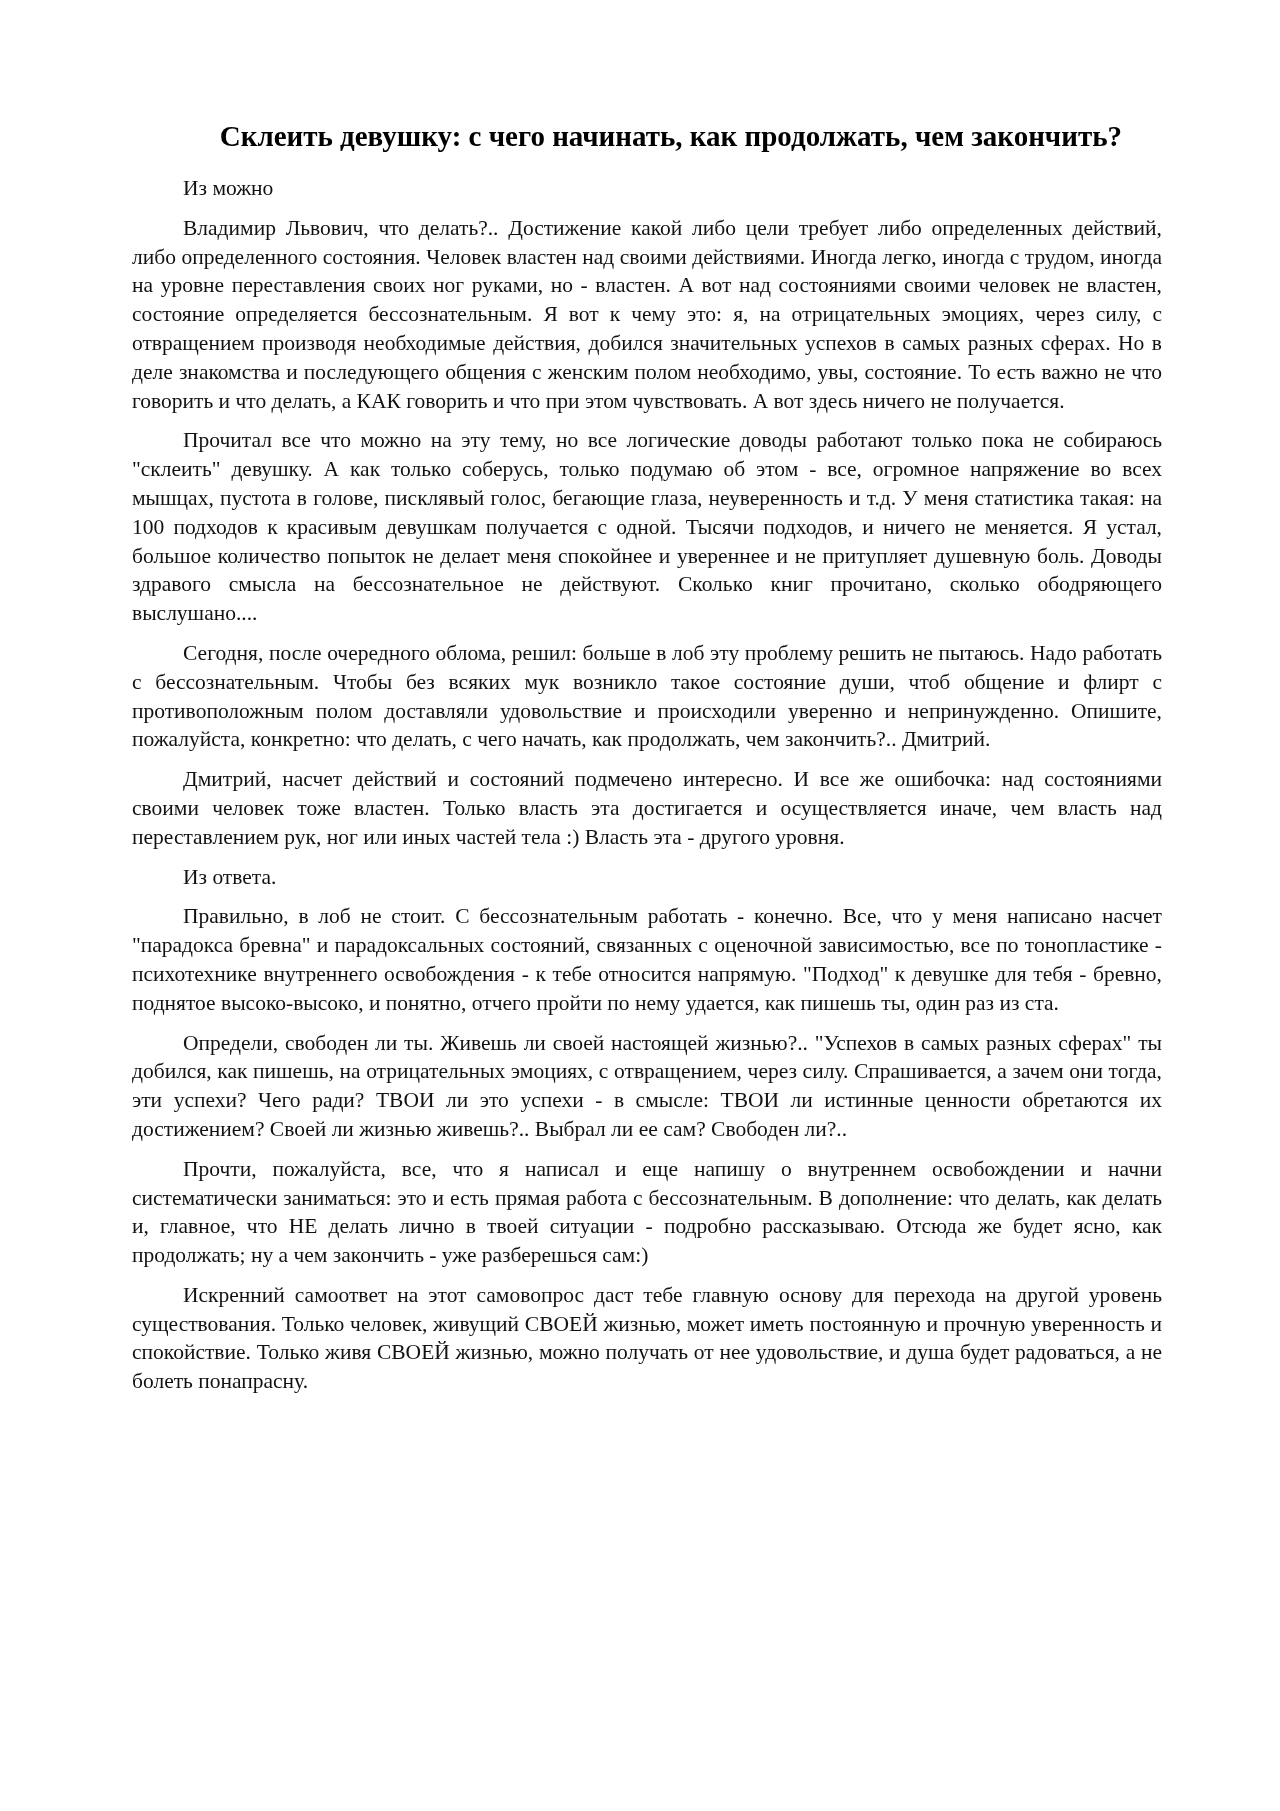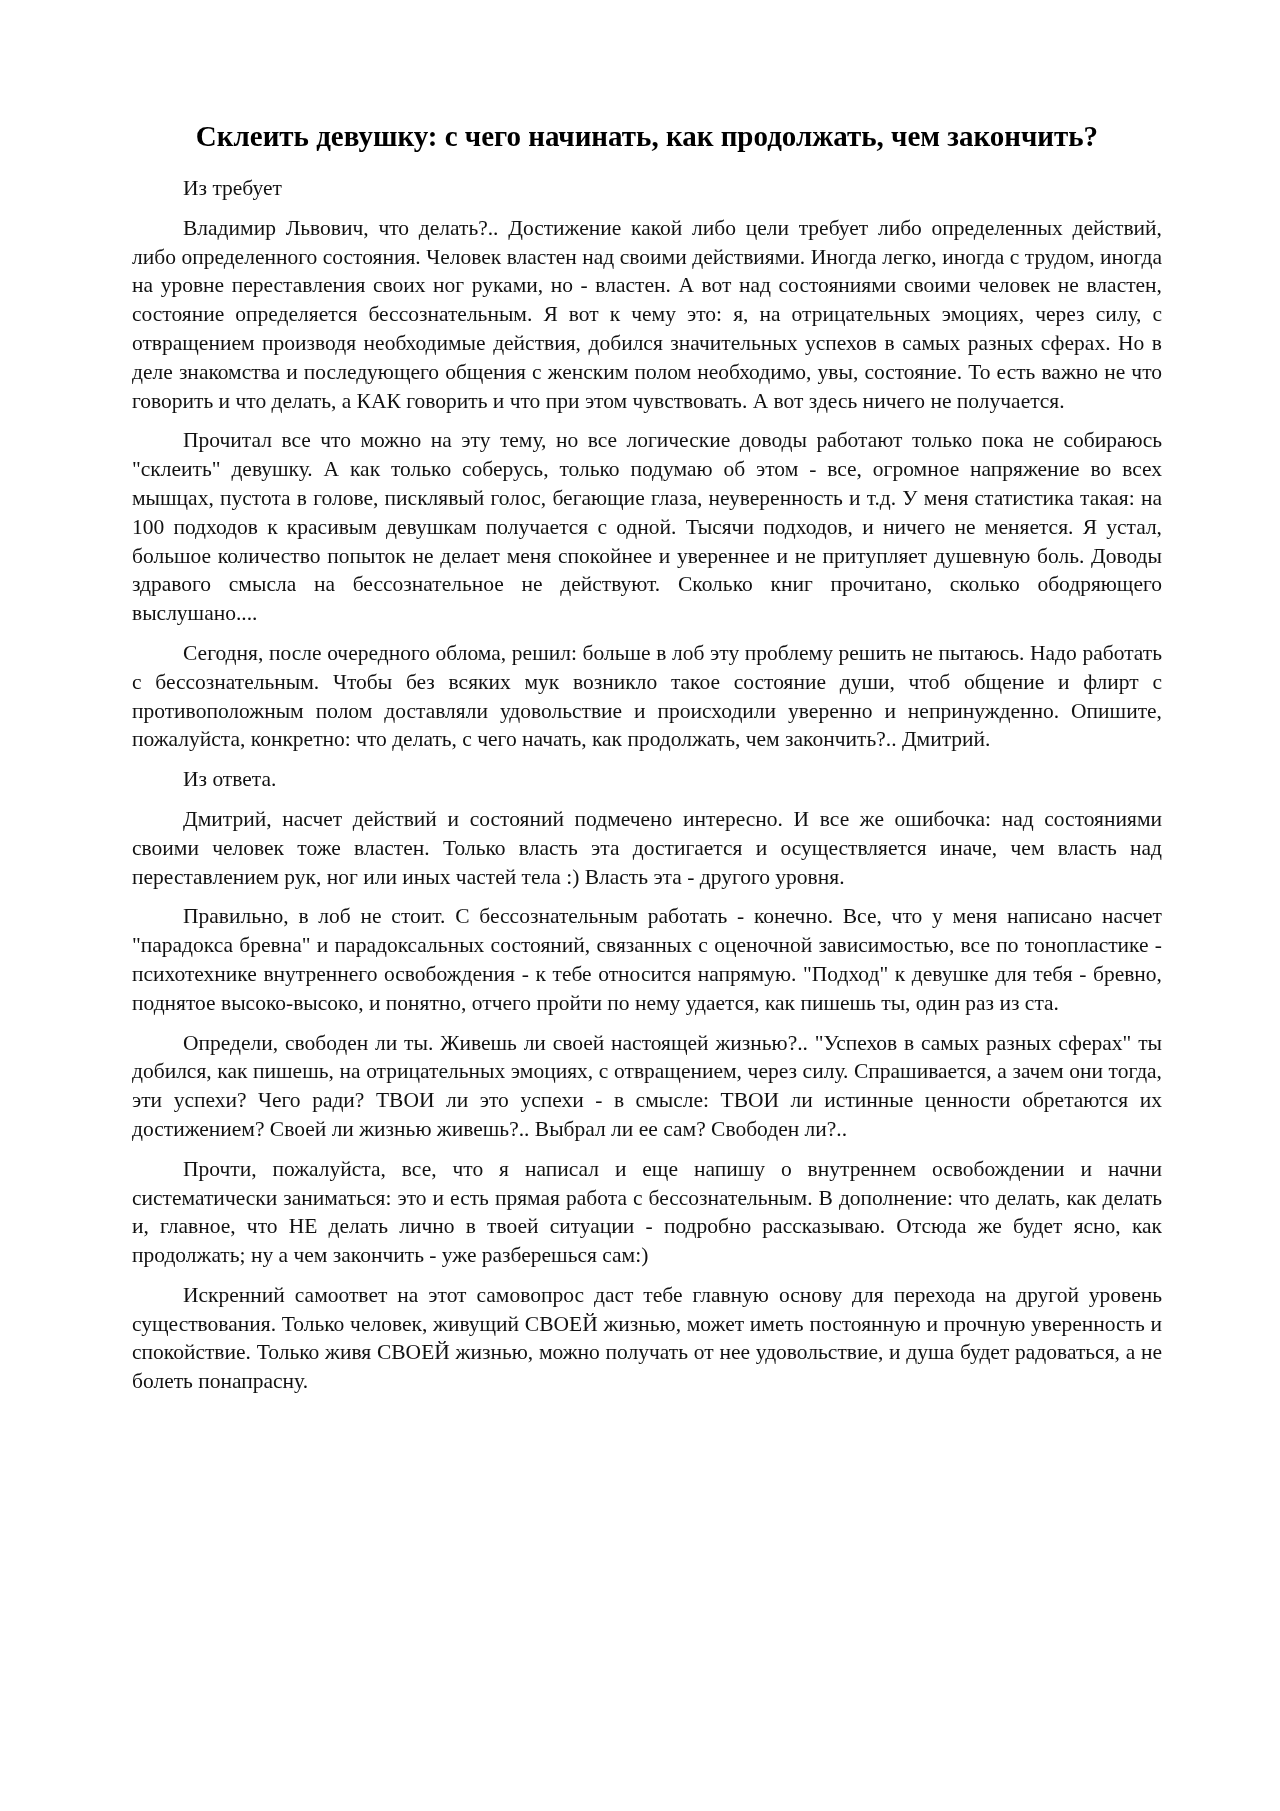--- a/index.html
+++ b/index.html
@@ -19,21 +19,21 @@
       position: absolute;
       left: 132px;
       top: 118px;
       width: 1030px;
     }
     .title {
       font-family: "Liberation Serif", "DejaVu Serif", serif;
       font-weight: bold;
       font-size: 29px;
       line-height: 36px;
-      text-align: center;
+      text-align: right;
       margin: 0 0 20px 0;
       padding: 0 40px;
       color: #000000;
     }
     .para {
       font-size: 21.5px;
       line-height: 28.8px;
       text-align: justify;
       text-indent: 51px;
       margin: 0 0 11px 0;
@@ -42,24 +42,24 @@
     .para.label {
       text-align: left;
     }
   </style>
 </head>
 <body>
 
 <div class="page">
   <h1 class="title">Склеить девушку: с чего начинать, как продолжать, чем закончить?</h1>
 
-  <p class="para label">Из требует</p>
+  <p class="para label">Из можно</p>
   <p class="para">Владимир Львович, что делать?.. Достижение какой либо цели требует либо определенных действий, либо определенного состояния. Человек властен над своими действиями. Иногда легко, иногда с трудом, иногда на уровне переставления своих ног руками, но - властен. А вот над состояниями своими человек не властен, состояние определяется бессознательным. Я вот к чему это: я, на отрицательных эмоциях, через силу, с отвращением производя необходимые действия, добился значительных успехов в самых разных сферах. Но в деле знакомства и последующего общения с женским полом необходимо, увы, состояние. То есть важно не что говорить и что делать, а КАК говорить и что при этом чувствовать. А вот здесь ничего не получается.</p>
   <p class="para">Прочитал все что можно на эту тему, но все логические доводы работают только пока не собираюсь "склеить" девушку. А как только соберусь, только подумаю об этом - все, огромное напряжение во всех мышцах, пустота в голове, писклявый голос, бегающие глаза, неуверенность и т.д. У меня статистика такая: на 100 подходов к красивым девушкам получается с одной. Тысячи подходов, и ничего не меняется. Я устал, большое количество попыток не делает меня спокойнее и увереннее и не притупляет душевную боль. Доводы здравого смысла на бессознательное не действуют. Сколько книг прочитано, сколько ободряющего выслушано....</p>
   <p class="para">Сегодня, после очередного облома, решил: больше в лоб эту проблему решить не пытаюсь. Надо работать с бессознательным. Чтобы без всяких мук возникло такое состояние души, чтоб общение и флирт с противоположным полом доставляли удовольствие и происходили уверенно и непринужденно. Опишите, пожалуйста, конкретно: что делать, с чего начать, как продолжать, чем закончить?.. Дмитрий.</p>
 
+  <p class="para">Дмитрий, насчет действий и состояний подмечено интересно. И все же ошибочка: над состояниями своими человек тоже властен. Только власть эта достигается и осуществляется иначе, чем власть над переставлением рук, ног или иных частей тела :) Власть эта - другого уровня.</p>
   <p class="para label">Из ответа.</p>
-  <p class="para">Дмитрий, насчет действий и состояний подмечено интересно. И все же ошибочка: над состояниями своими человек тоже властен. Только власть эта достигается и осуществляется иначе, чем власть над переставлением рук, ног или иных частей тела :) Власть эта - другого уровня.</p>
   <p class="para">Правильно, в лоб не стоит. С бессознательным работать - конечно. Все, что у меня написано насчет "парадокса бревна" и парадоксальных состояний, связанных с оценочной зависимостью, все по тонопластике - психотехнике внутреннего освобождения - к тебе относится напрямую. "Подход" к девушке для тебя - бревно, поднятое высоко-высоко, и понятно, отчего пройти по нему удается, как пишешь ты, один раз из ста.</p>
   <p class="para">Определи, свободен ли ты. Живешь ли своей настоящей жизнью?.. "Успехов в самых разных сферах" ты добился, как пишешь, на отрицательных эмоциях, с отвращением, через силу. Спрашивается, а зачем они тогда, эти успехи? Чего ради? ТВОИ ли это успехи - в смысле: ТВОИ ли истинные ценности обретаются их достижением? Своей ли жизнью живешь?.. Выбрал ли ее сам? Свободен ли?..</p>
   <p class="para">Прочти, пожалуйста, все, что я написал и еще напишу о внутреннем освобождении и начни систематически заниматься: это и есть прямая работа с бессознательным. В дополнение: что делать, как делать и, главное, что НЕ делать лично в твоей ситуации - подробно рассказываю. Отсюда же будет ясно, как продолжать; ну а чем закончить - уже разберешься сам:)</p>
   <p class="para">Искренний самоответ на этот самовопрос даст тебе главную основу для перехода на другой уровень существования. Только человек, живущий СВОЕЙ жизнью, может иметь постоянную и прочную уверенность и спокойствие. Только живя СВОЕЙ жизнью, можно получать от нее удовольствие, и душа будет радоваться, а не болеть понапрасну.</p>
 </div>
 
 </body></html>

